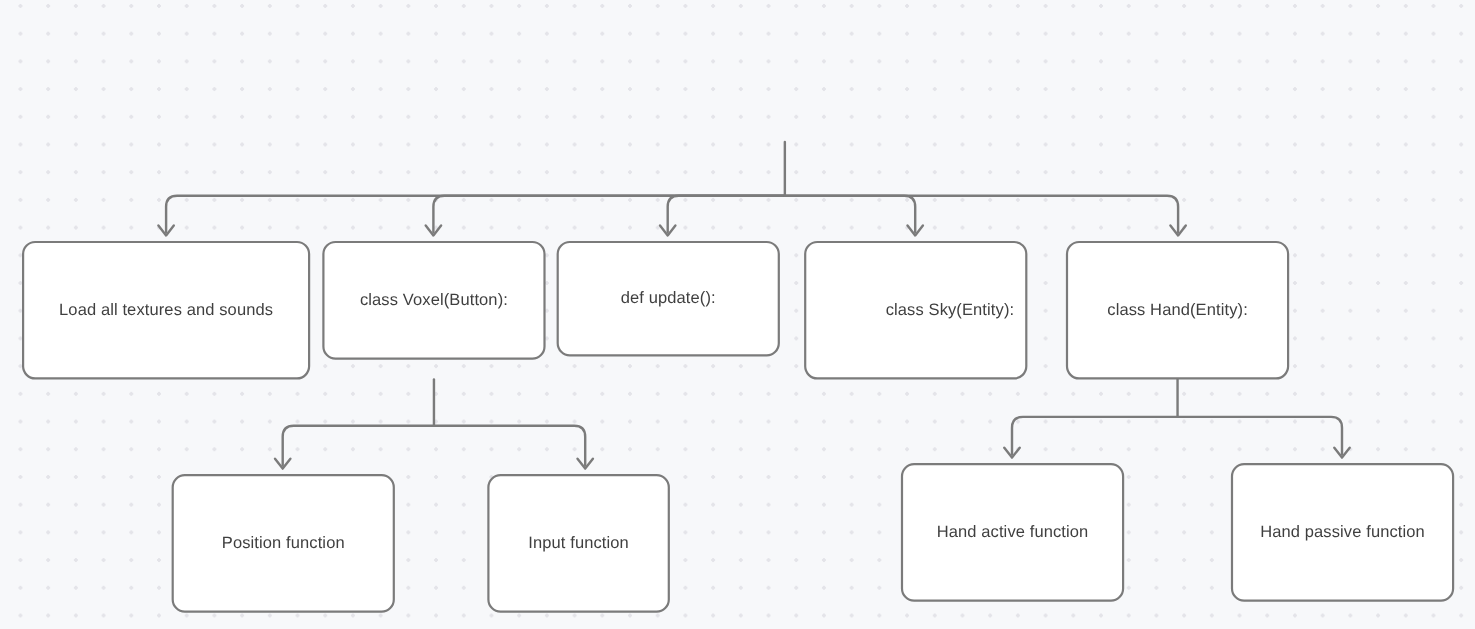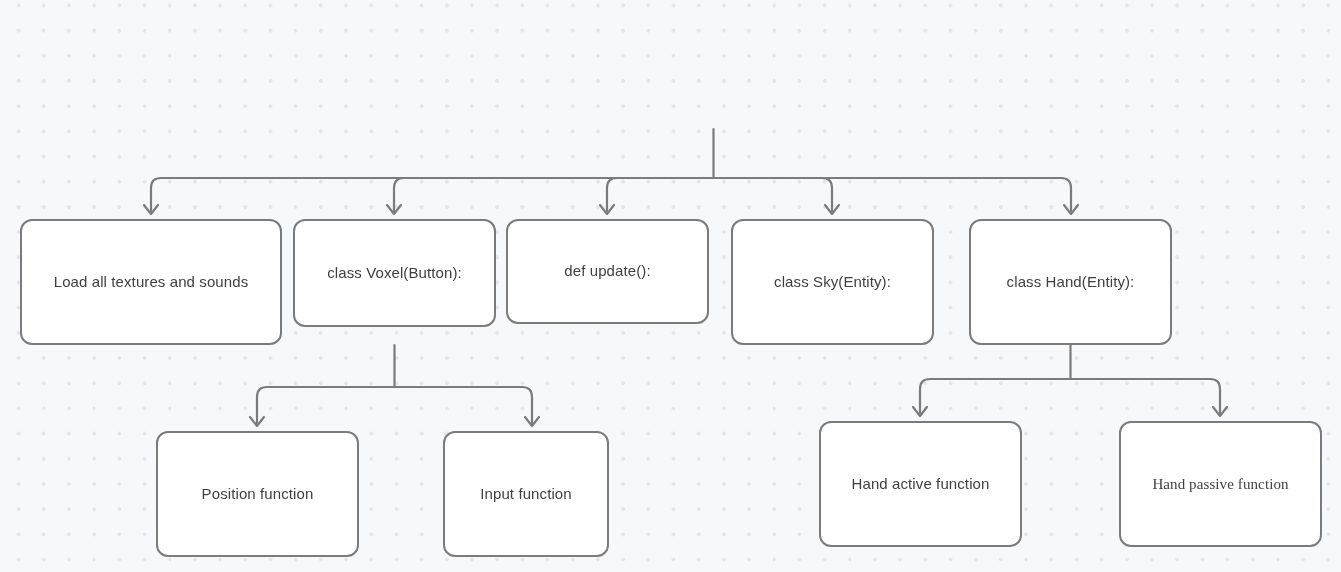--- a/index.html
+++ b/index.html
@@ -88,37 +88,37 @@
   </div>
 
   <div class="node" style="left:293px; top:219px; width:203px; height:108px;">
     <span class="node-label">class Voxel(Button):</span>
   </div>
 
   <div class="node" style="left:506px; top:219px; width:203px; height:105px;">
     <span class="node-label">def update():</span>
   </div>
 
-  <div class="node" style="left:731px; top:219px; width:203px; height:126px;">
+  <div class="node" style="left:731px; top:219px; width:203px; height:126px;justify-content:flex-end;">
     <span class="node-label">class Sky(Entity):</span>
   </div>
 
   <div class="node" style="left:156px; top:431px; width:203px; height:126px;">
     <span class="node-label">Position function</span>
   </div>
 
   <div class="node" style="left:969px; top:219px; width:203px; height:126px;">
     <span class="node-label">class Hand(Entity):</span>
   </div>
 
   <div class="node" style="left:431px; top:431px; width:166px; height:126px;margin-left:12px;">
     <span class="node-label">Input function</span>
   </div>
 
   <div class="node" style="left:819px; top:421px; width:203px; height:126px;">
     <span class="node-label">Hand active function</span>
   </div>
 
-  <div class="node" style="left:1119px; top:421px; width:203px; height:126px;font-family:Liberation Serif, serif;">
+  <div class="node" style="left:1119px; top:421px; width:203px; height:126px;">
     <span class="node-label">Hand passive function</span>
   </div>
 
 </div>
 
 </body></html>

